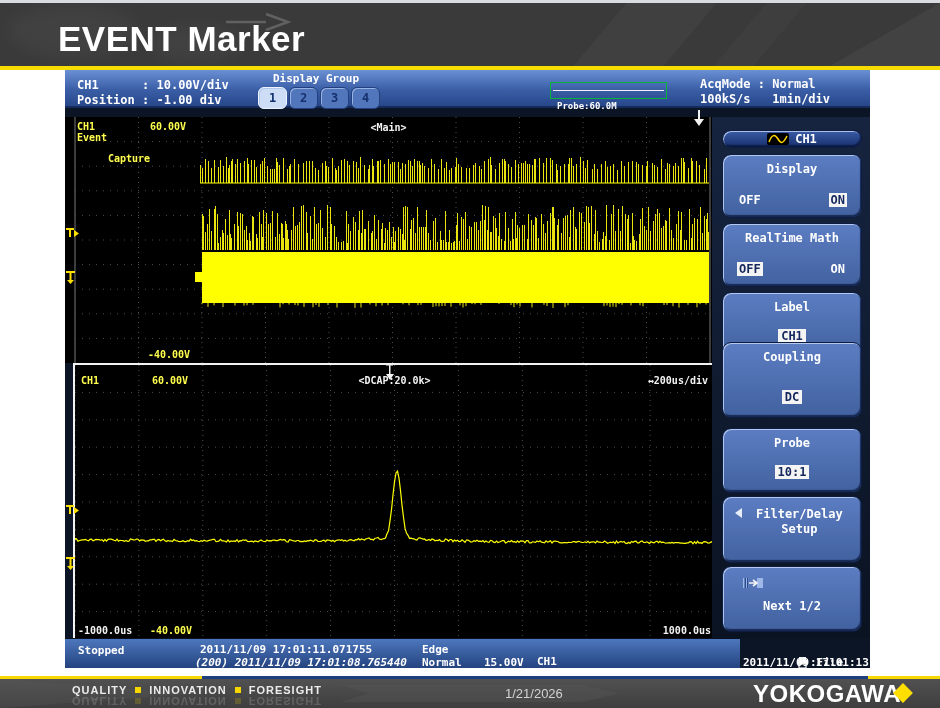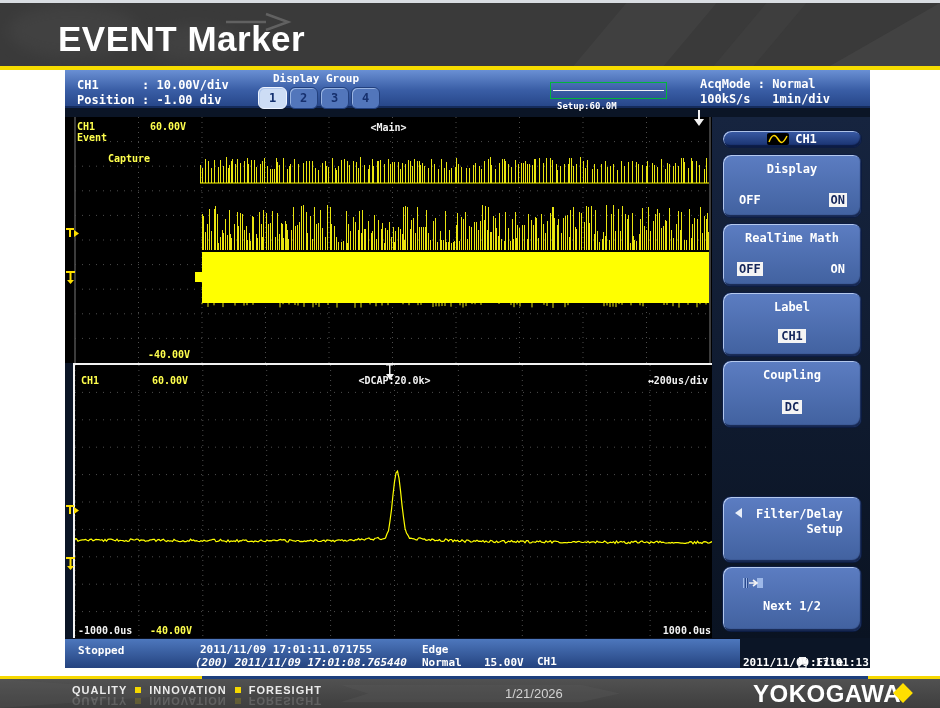--- a/index.html
+++ b/index.html
@@ -40,21 +40,21 @@
   .wavetext{position:absolute;color:#ffff4d;font-size:10px;white-space:pre;}
   .wavetext.white{color:#f2f2f2;}
   .menu-bg{position:absolute;left:647px;top:47px;width:158px;height:521px;
            background:linear-gradient(#16243f,#0a1322);}
 
   
   .mbtn{position:absolute;left:657px;width:140px;border-radius:9px;color:#fff;
         background:linear-gradient(#5c7dc2,#41619f);border:1px solid #0c1c42;
         box-shadow:inset 1px 1px 0 rgba(195,213,245,.85), inset -1px -2px 1px rgba(8,20,55,.75);box-sizing:border-box;}
   .mbtn .lbl{position:absolute;left:0;right:0;top:7px;text-align:center;font-size:12px;}
-  .mbtn .lbl2{position:absolute;left:33px;top:10px;font-size:12px;line-height:15px;text-align:right;}
+  .mbtn .lbl2{position:absolute;left:33px;top:10px;font-size:12px;line-height:15px;text-align:center;}
   .mbtn .valrow{position:absolute;left:0;right:0;bottom:13px;text-align:center;font-size:12px;}
   .mbtn .optrow{position:absolute;left:14px;right:14px;bottom:10px;display:flex;justify-content:space-between;font-size:12px;gap:36px;}
   .mbtn-hdr{background:linear-gradient(#3a5ba6,#17306c);display:flex;align-items:center;justify-content:center;gap:6px;
             font-size:12px;}
   .hl{background:#f4f4f4;color:#15275c;padding:0 3px;}
   .opt{padding:0 2px;}
   .tri-left{width:0;height:0;border-top:5px solid transparent;border-bottom:5px solid transparent;
             border-right:7px solid #e8eef8;position:absolute;left:12px;top:11px;}
 
   
@@ -109,21 +109,21 @@
       <div class="dg-label mono">Display Group</div>
       <div class="dg-row">
         <div class="dg-btn sel">1</div>
         <div class="dg-btn">2</div>
         <div class="dg-btn">3</div>
         <div class="dg-btn">4</div>
       </div>
       <div class="ovw-box">
         <div class="ovw-line"></div>
       </div>
-      <div class="ovw-label mono">Setup:60.0M</div>
+      <div class="ovw-label mono">Probe:60.0M</div>
       <div class="acq-text mono">AcqMode : Normal
 100kS/s   1min/div</div>
     </div>
 
     <div class="main-win">
       <svg id="svg-main" width="647" height="246">
           <line x1="10" y1="0" x2="10" y2="246" stroke="#787878" stroke-width="1"></line>
           <line x1="73.5" y1="0" x2="73.5" y2="246" stroke="#4d4d4d" stroke-width="1" stroke-dasharray="1 4"></line>
           <line x1="137" y1="0" x2="137" y2="246" stroke="#4d4d4d" stroke-width="1" stroke-dasharray="1 4"></line>
           <line x1="200.5" y1="0" x2="200.5" y2="246" stroke="#4d4d4d" stroke-width="1" stroke-dasharray="1 4"></line>
@@ -248,25 +248,29 @@
         <span class="opt hl">OFF</span>
         <span class="opt">ON</span>
       </div>
     </div>
 
     <div class="mbtn" style="top:222px;height:65px;">
       <div class="lbl mono">Label</div>
       <div class="valrow mono"><span class="hl">CH1</span></div>
     </div>
 
-    <div class="mbtn" style="top:290px;height:68px;">
+    <div class="mbtn" style="top:272px;height:76px;">
       <div class="lbl mono">Coupling</div>
       <div class="valrow mono"><span class="hl">DC</span></div>
     </div>
 
+    <div class="mbtn" style="top:358px;height:65px;">
+      <div class="lbl mono">Probe</div>
+      <div class="valrow mono"><span class="hl">10:1</span></div>
+    </div>
 
     <div class="mbtn" style="top:426px;height:67px;">
       <div class="tri-left"></div>
       <div class="lbl2 mono">
         <div>Filter/Delay</div>
         <div>Setup</div>
       </div>
     </div>
 
     <div class="mbtn" style="top:496px;height:66px;">

